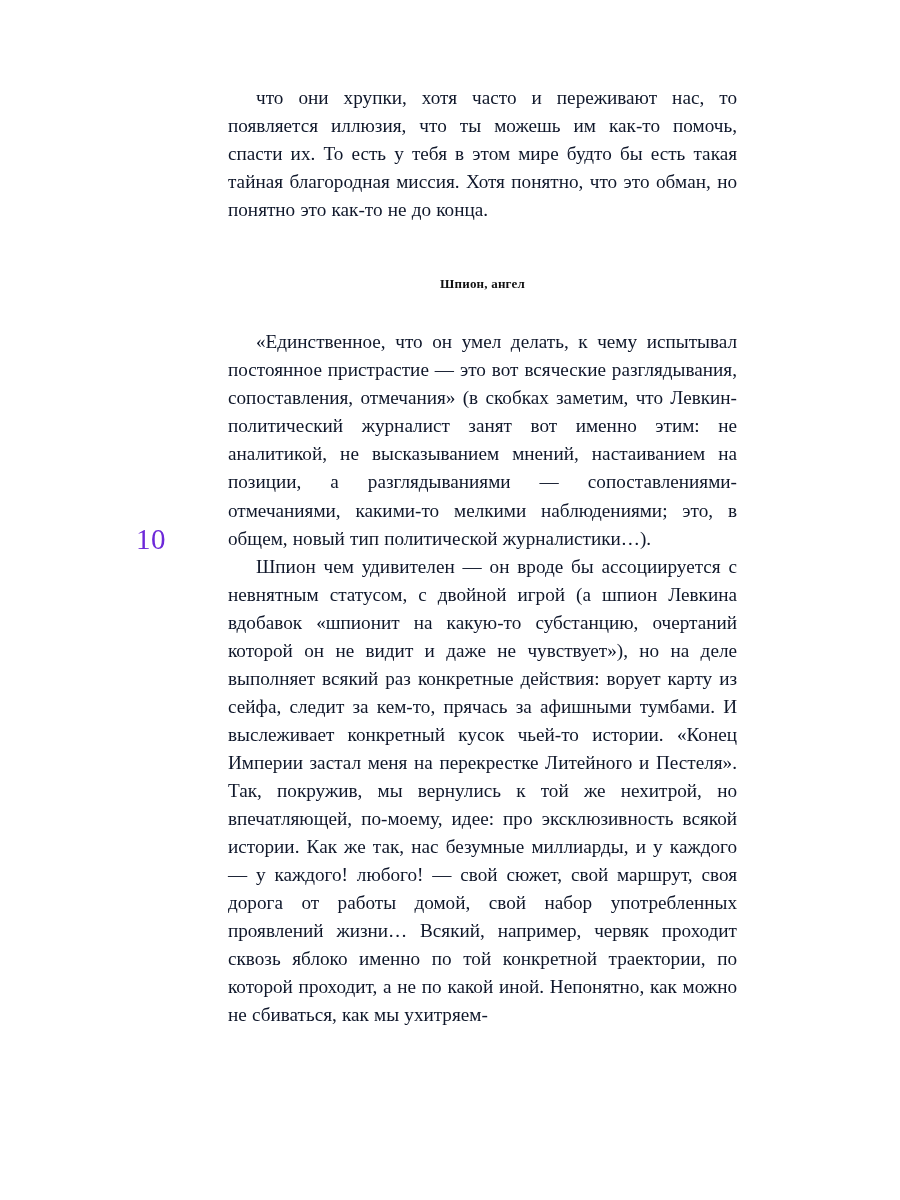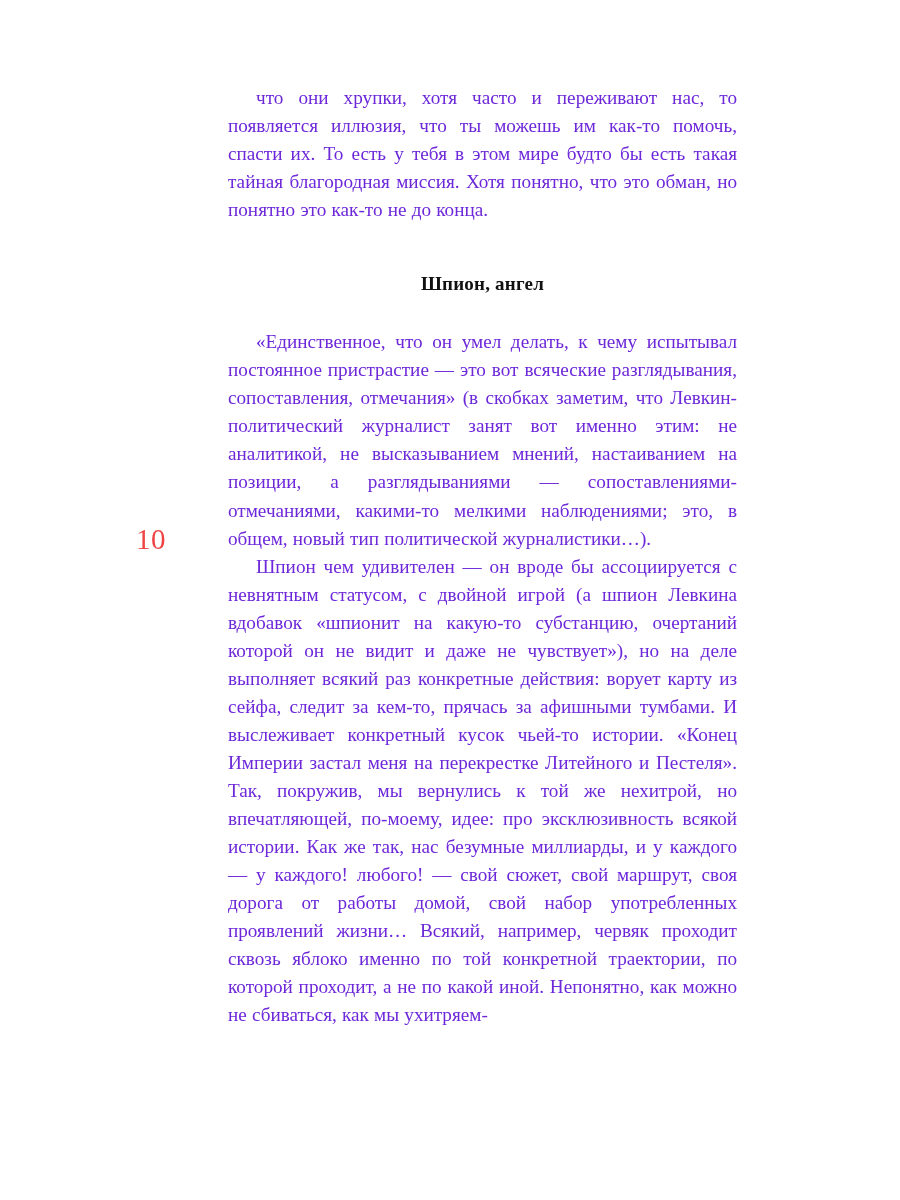--- a/index.html
+++ b/index.html
@@ -23,21 +23,21 @@
   }
 
   
   .folio {
     position: absolute;
     left: 136px;
     top: 525px;
     font-family: "Liberation Serif", "DejaVu Serif", serif;
     font-size: 29px;
     line-height: 1;
-    color: #ef4444;
+    color: #6d28d9;
     letter-spacing: 0.5px;
     white-space: nowrap;
   }
 
   
   .textblock {
     position: absolute;
     left: 228px;
     top: 84px;
     width: 509px;
@@ -46,26 +46,26 @@
   p.para {
     margin: 0;
     font-size: 19.2px;
     line-height: 28.05px;
     text-align: justify;
     text-justify: inter-word;
     text-indent: 28px;
     hyphens: manual;
     -webkit-hyphens: manual;
     word-spacing: 0.02em;
-    color: #6d28d9;
+    color: #0f172a;
   }
 
   h2.section-title {
     margin: 0;
-    font-size: 19px;
+    font-size: 13px;
     line-height: 28px;
     font-weight: bold;
     text-align: center;
     text-indent: 0;
     letter-spacing: 0.2px;
     color: #111111;
   }
 
   .gap-before-title { height: 46px; }
   .gap-after-title  { height: 30px; }

